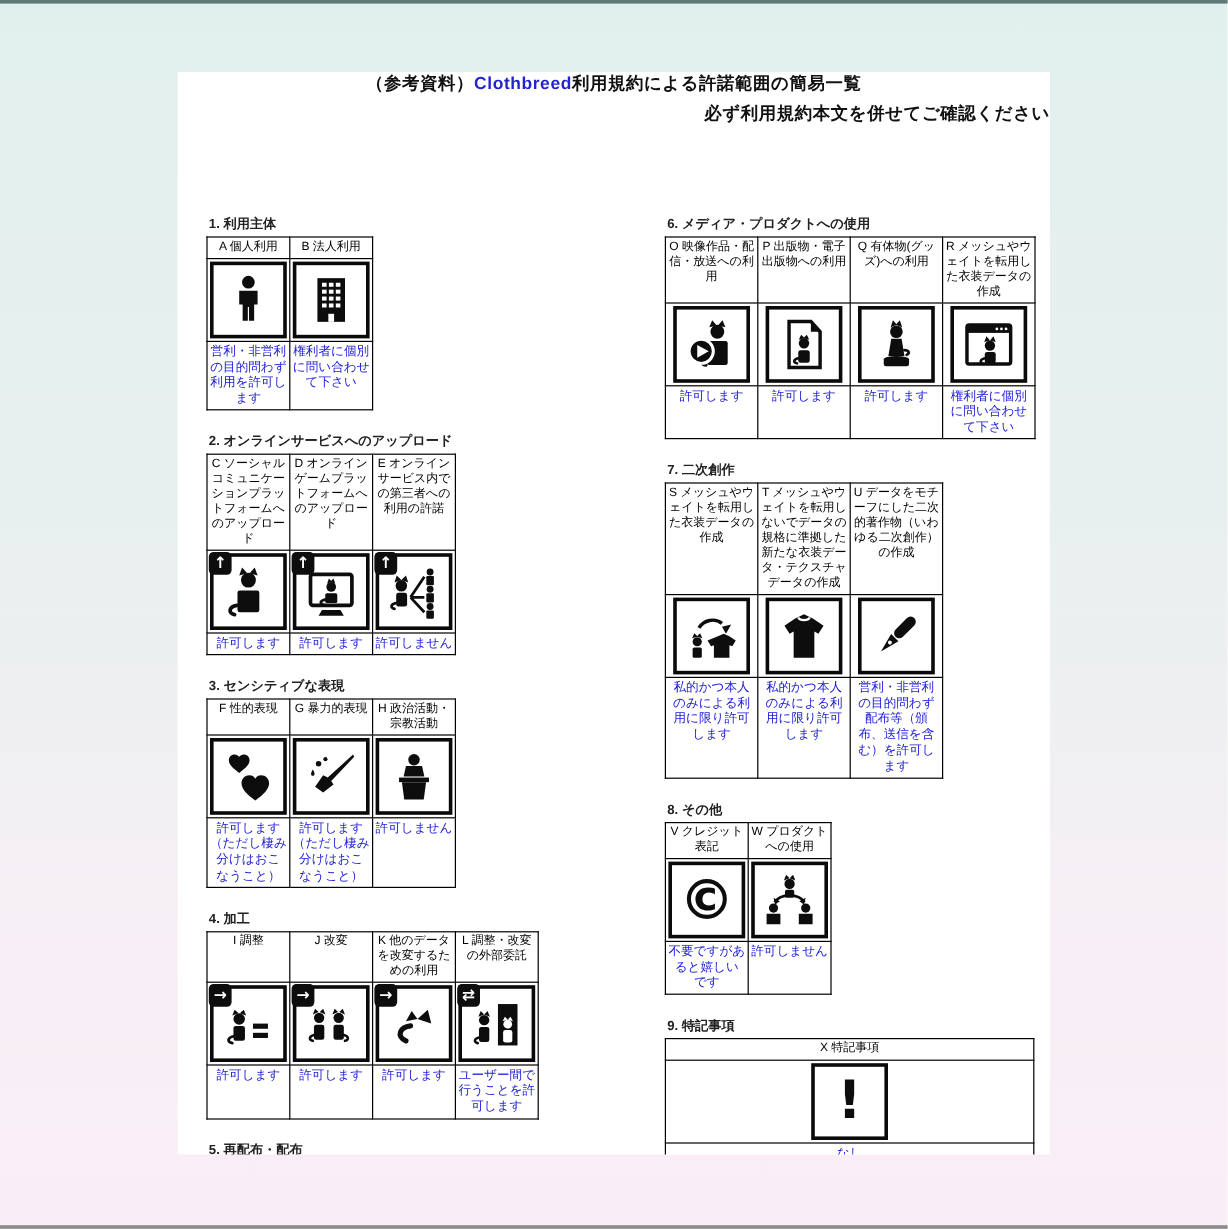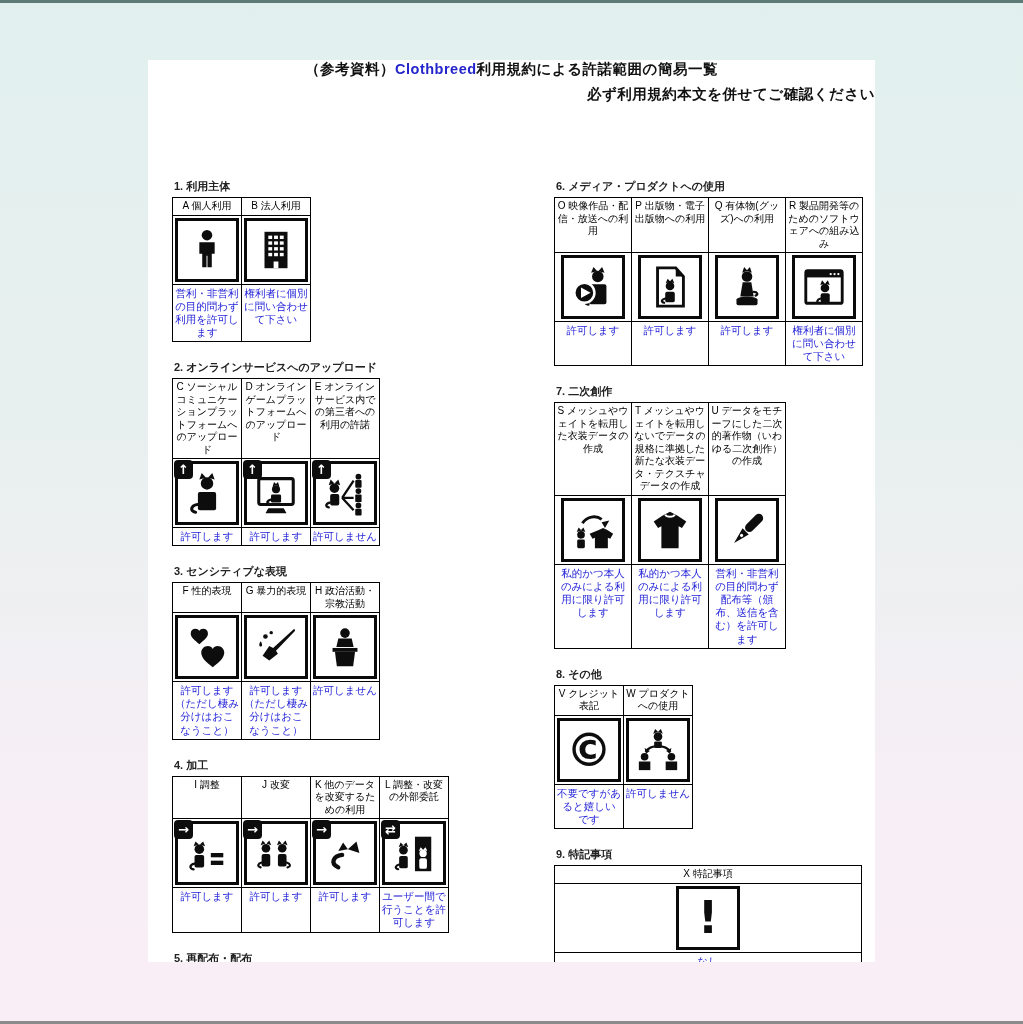--- a/index.html
+++ b/index.html
@@ -319,21 +319,21 @@
   <div class="col col-right">
 
     <div class="section">
       <div class="sec-title">6. メディア・プロダクトへの使用</div>
       <table class="grid c76">
         <tbody>
             <tr>
           <td class="lab">O 映像作品・配信・放送への利用</td>
           <td class="lab">P 出版物・電子出版物への利用</td>
           <td class="lab">Q 有体物(グッズ)への利用</td>
-          <td class="lab">R 製品開発等のためのソフトウェアへの組み込み</td>
+          <td class="lab">R メッシュやウェイトを転用した衣装データの作成</td>
         </tr>
         <tr>
           <td class="ic">
             <div class="ibox">
               <svg class="pict" width="46" height="46" viewBox="0 0 48 48">
                 <path class="fill" d="m22 9 2.5-6 4 4.5z"></path>
                     <path class="fill" d="m36 9-2.5-6-4 4.5z"></path>
                 <circle class="fill" cx="29" cy="13" r="6"></circle>
                 <rect class="fill" x="20" y="21" width="18" height="21" rx="2"></rect>
                 <path d="M20 36c-5 1-6 5-1 6" fill="none" stroke="#0d0d0d" stroke-width="3" stroke-linecap="round"></path>

